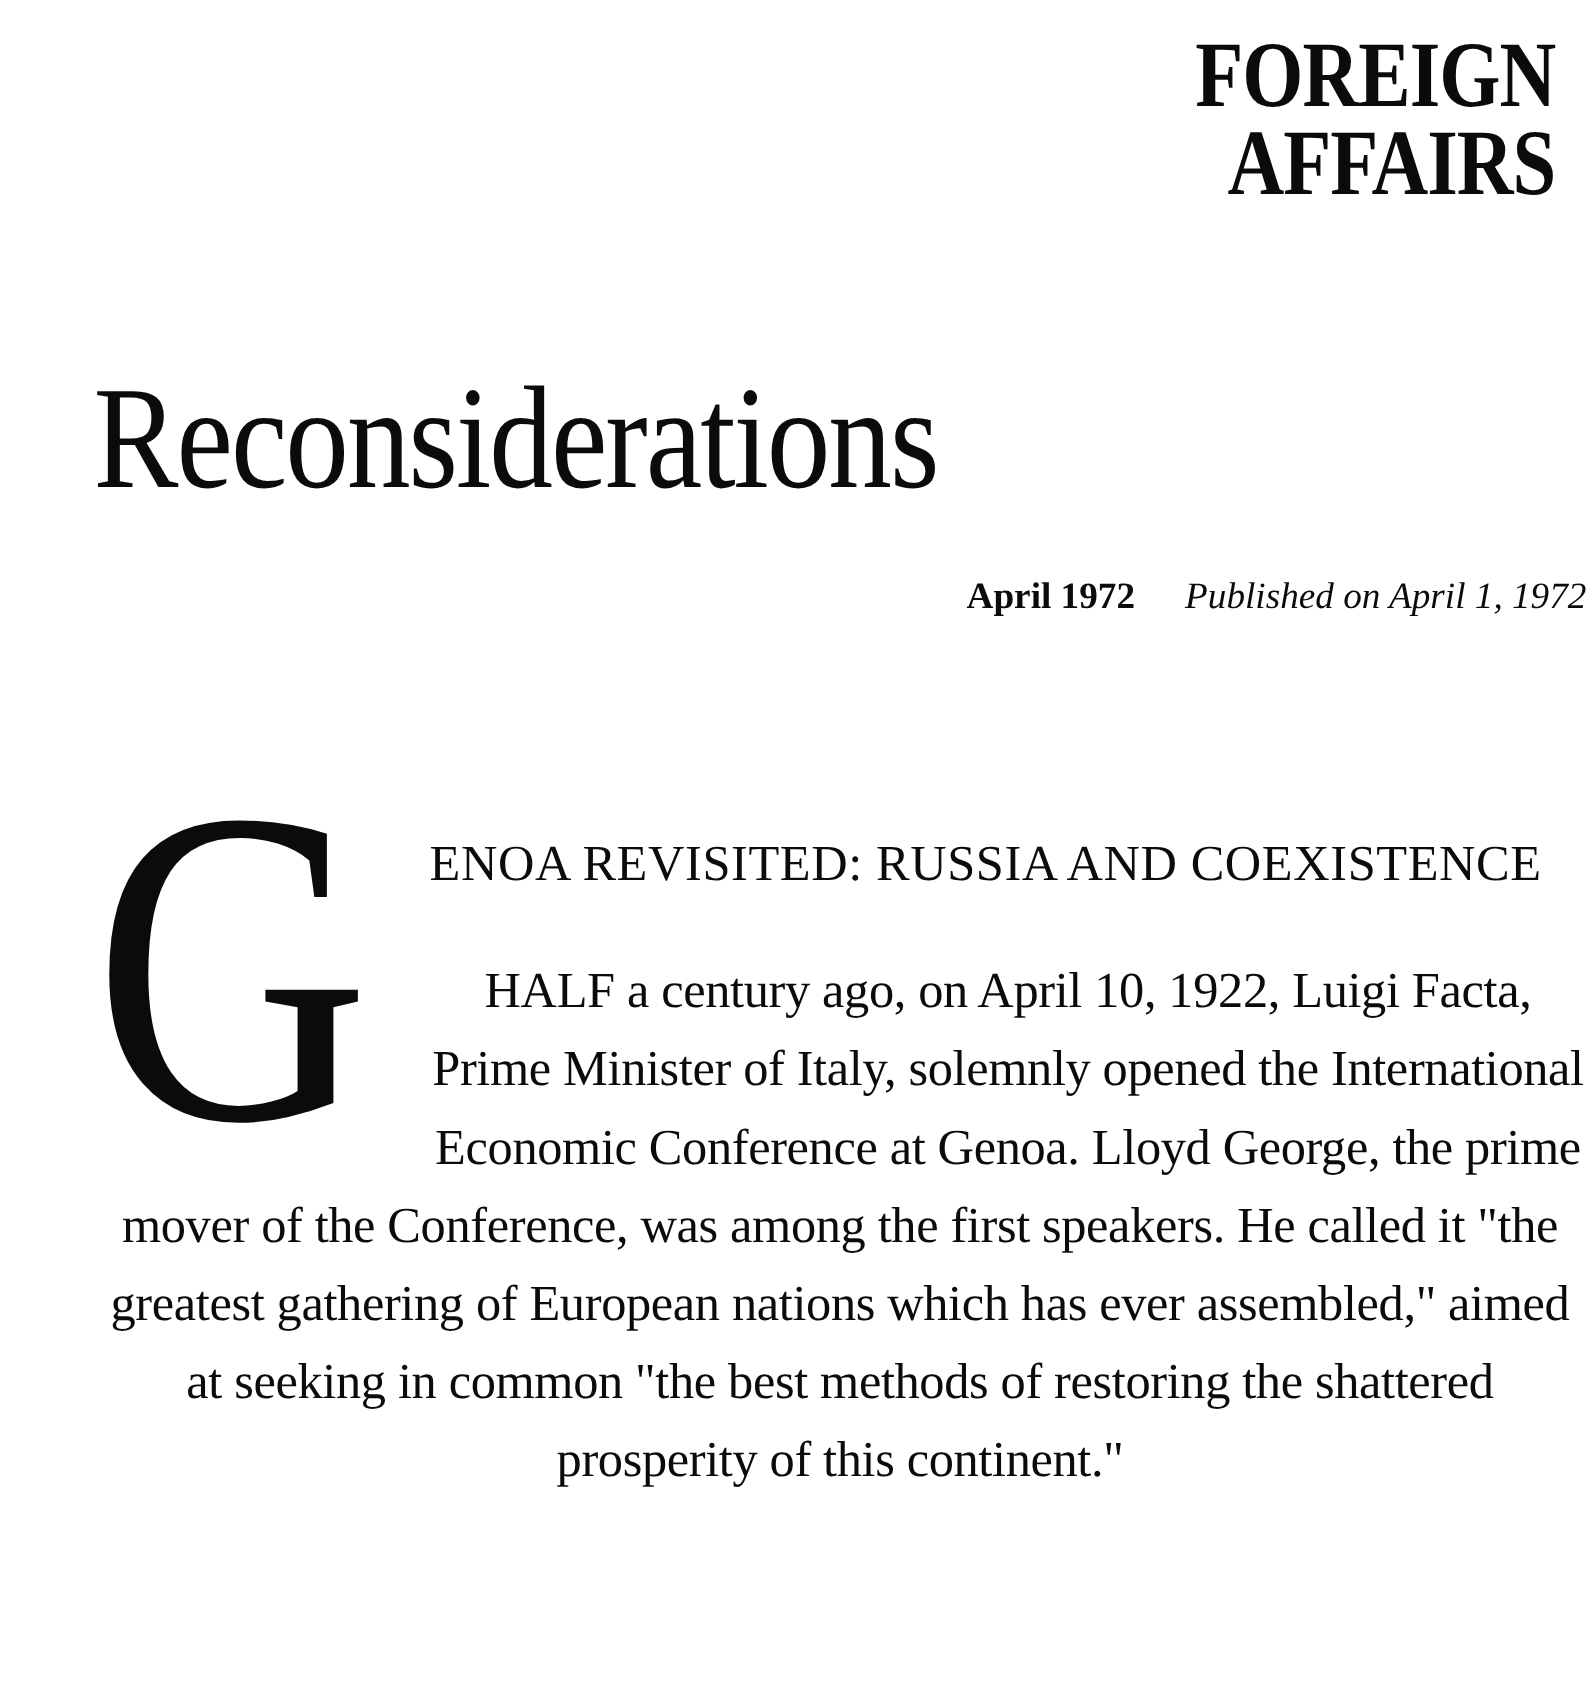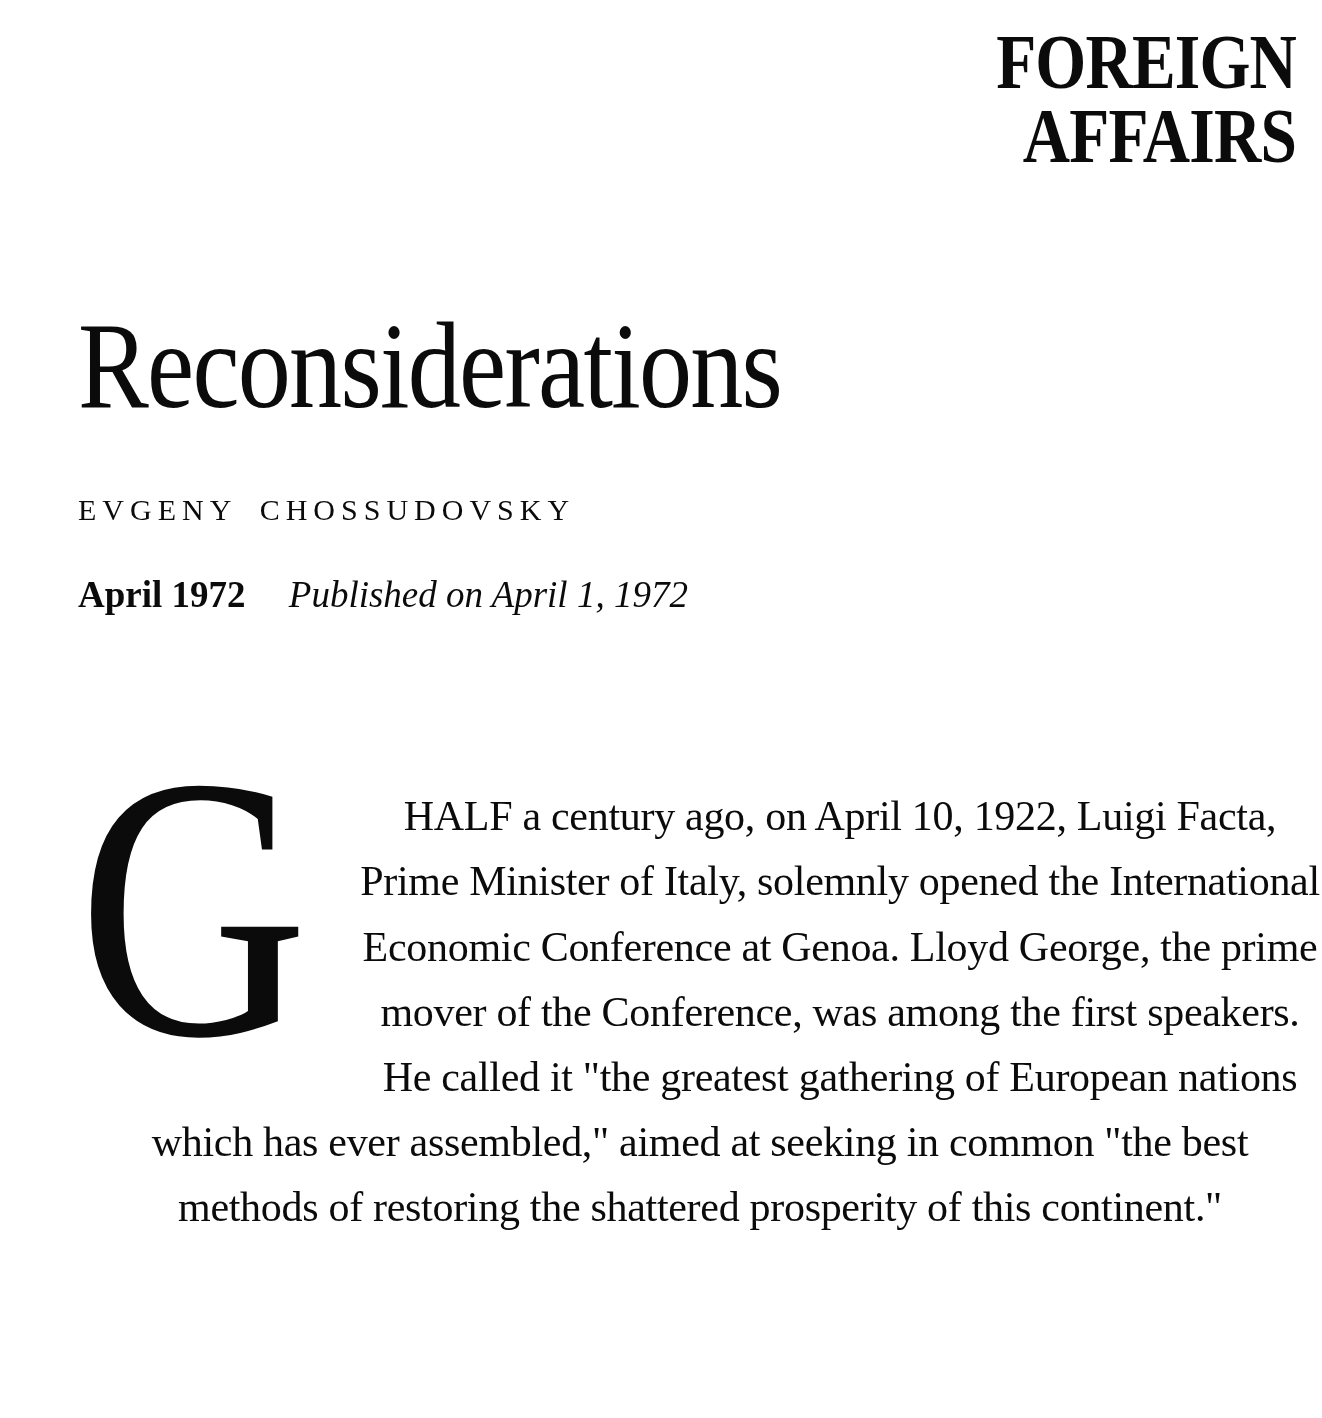--- a/index.html
+++ b/index.html
@@ -57,21 +57,22 @@
     margin-top: 60px;
     font-size: 30px;
     letter-spacing: 6px;
     word-spacing: 10px;
     font-weight: normal;
   }
 
   
   .dateline {
     margin-top: 46px;
-    font-size: 37px;
+    font-size: 31px;
+    text-align: right;
   }
   .issue-date {
     font-weight: bold;
     margin-right: 34px;
   }
   .published-note {
     font-style: italic;
   }
 
   
@@ -115,27 +116,27 @@
 
   <header class="masthead">
     <a class="masthead-logo">
       <span>FOREIGN</span>
       <span>AFFAIRS</span>
     </a>
   </header>
 
   <h1 class="article-title">Reconsiderations</h1>
 
-  <div class="author-line">EVGENY CHOSSUDOVSKY</div>
 
   <div class="dateline">
     <span class="issue-date">April 1972</span>
     <span class="published-note">Published on April 1, 1972</span>
   </div>
 
   <article class="article-body">
     <span class="drop-cap">
       <span class="glyph">G</span>
     </span>
+    <h2 class="section-heading">ENOA REVISITED: RUSSIA AND COEXISTENCE</h2>
     <p class="body-paragraph">HALF a century ago, on April 10, 1922, Luigi Facta, Prime Minister of Italy, solemnly opened the International Economic Conference at Genoa. Lloyd George, the prime mover of the Conference, was among the first speakers. He called it "the greatest gathering of European nations which has ever assembled," aimed at seeking in common "the best methods of restoring the shattered prosperity of this continent."</p>
   </article>
 
 </div>
 
 </body></html>

